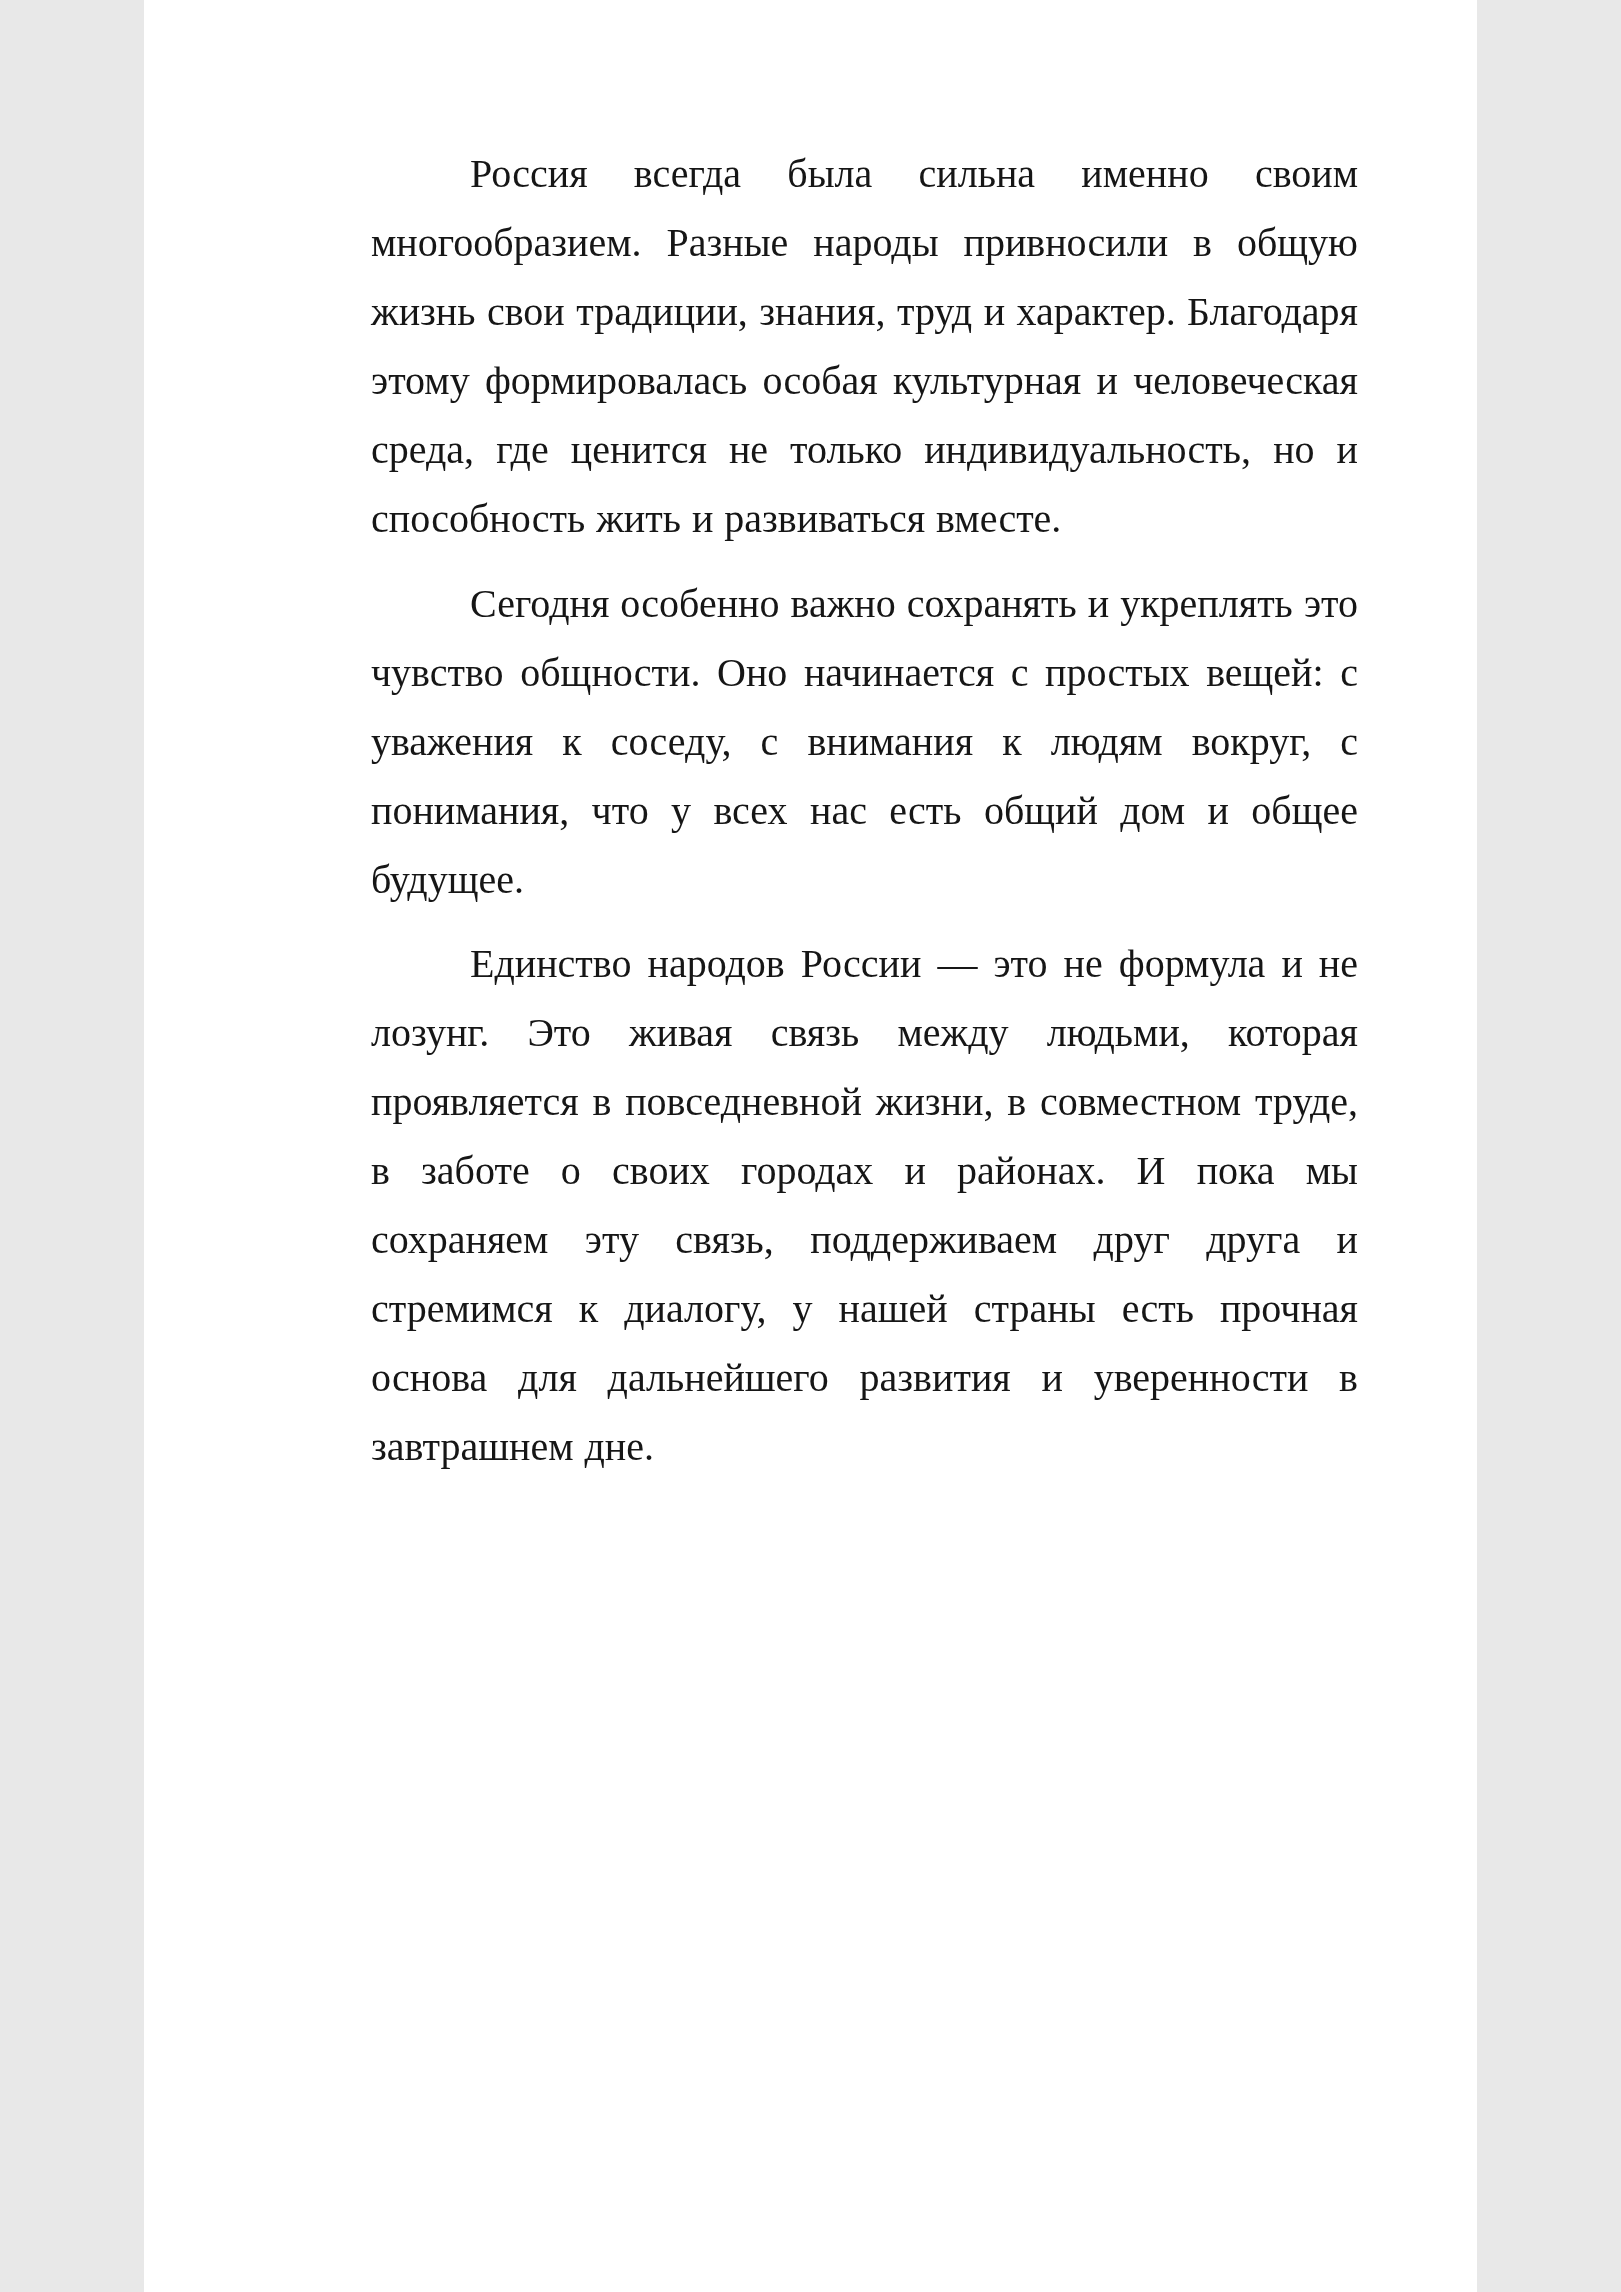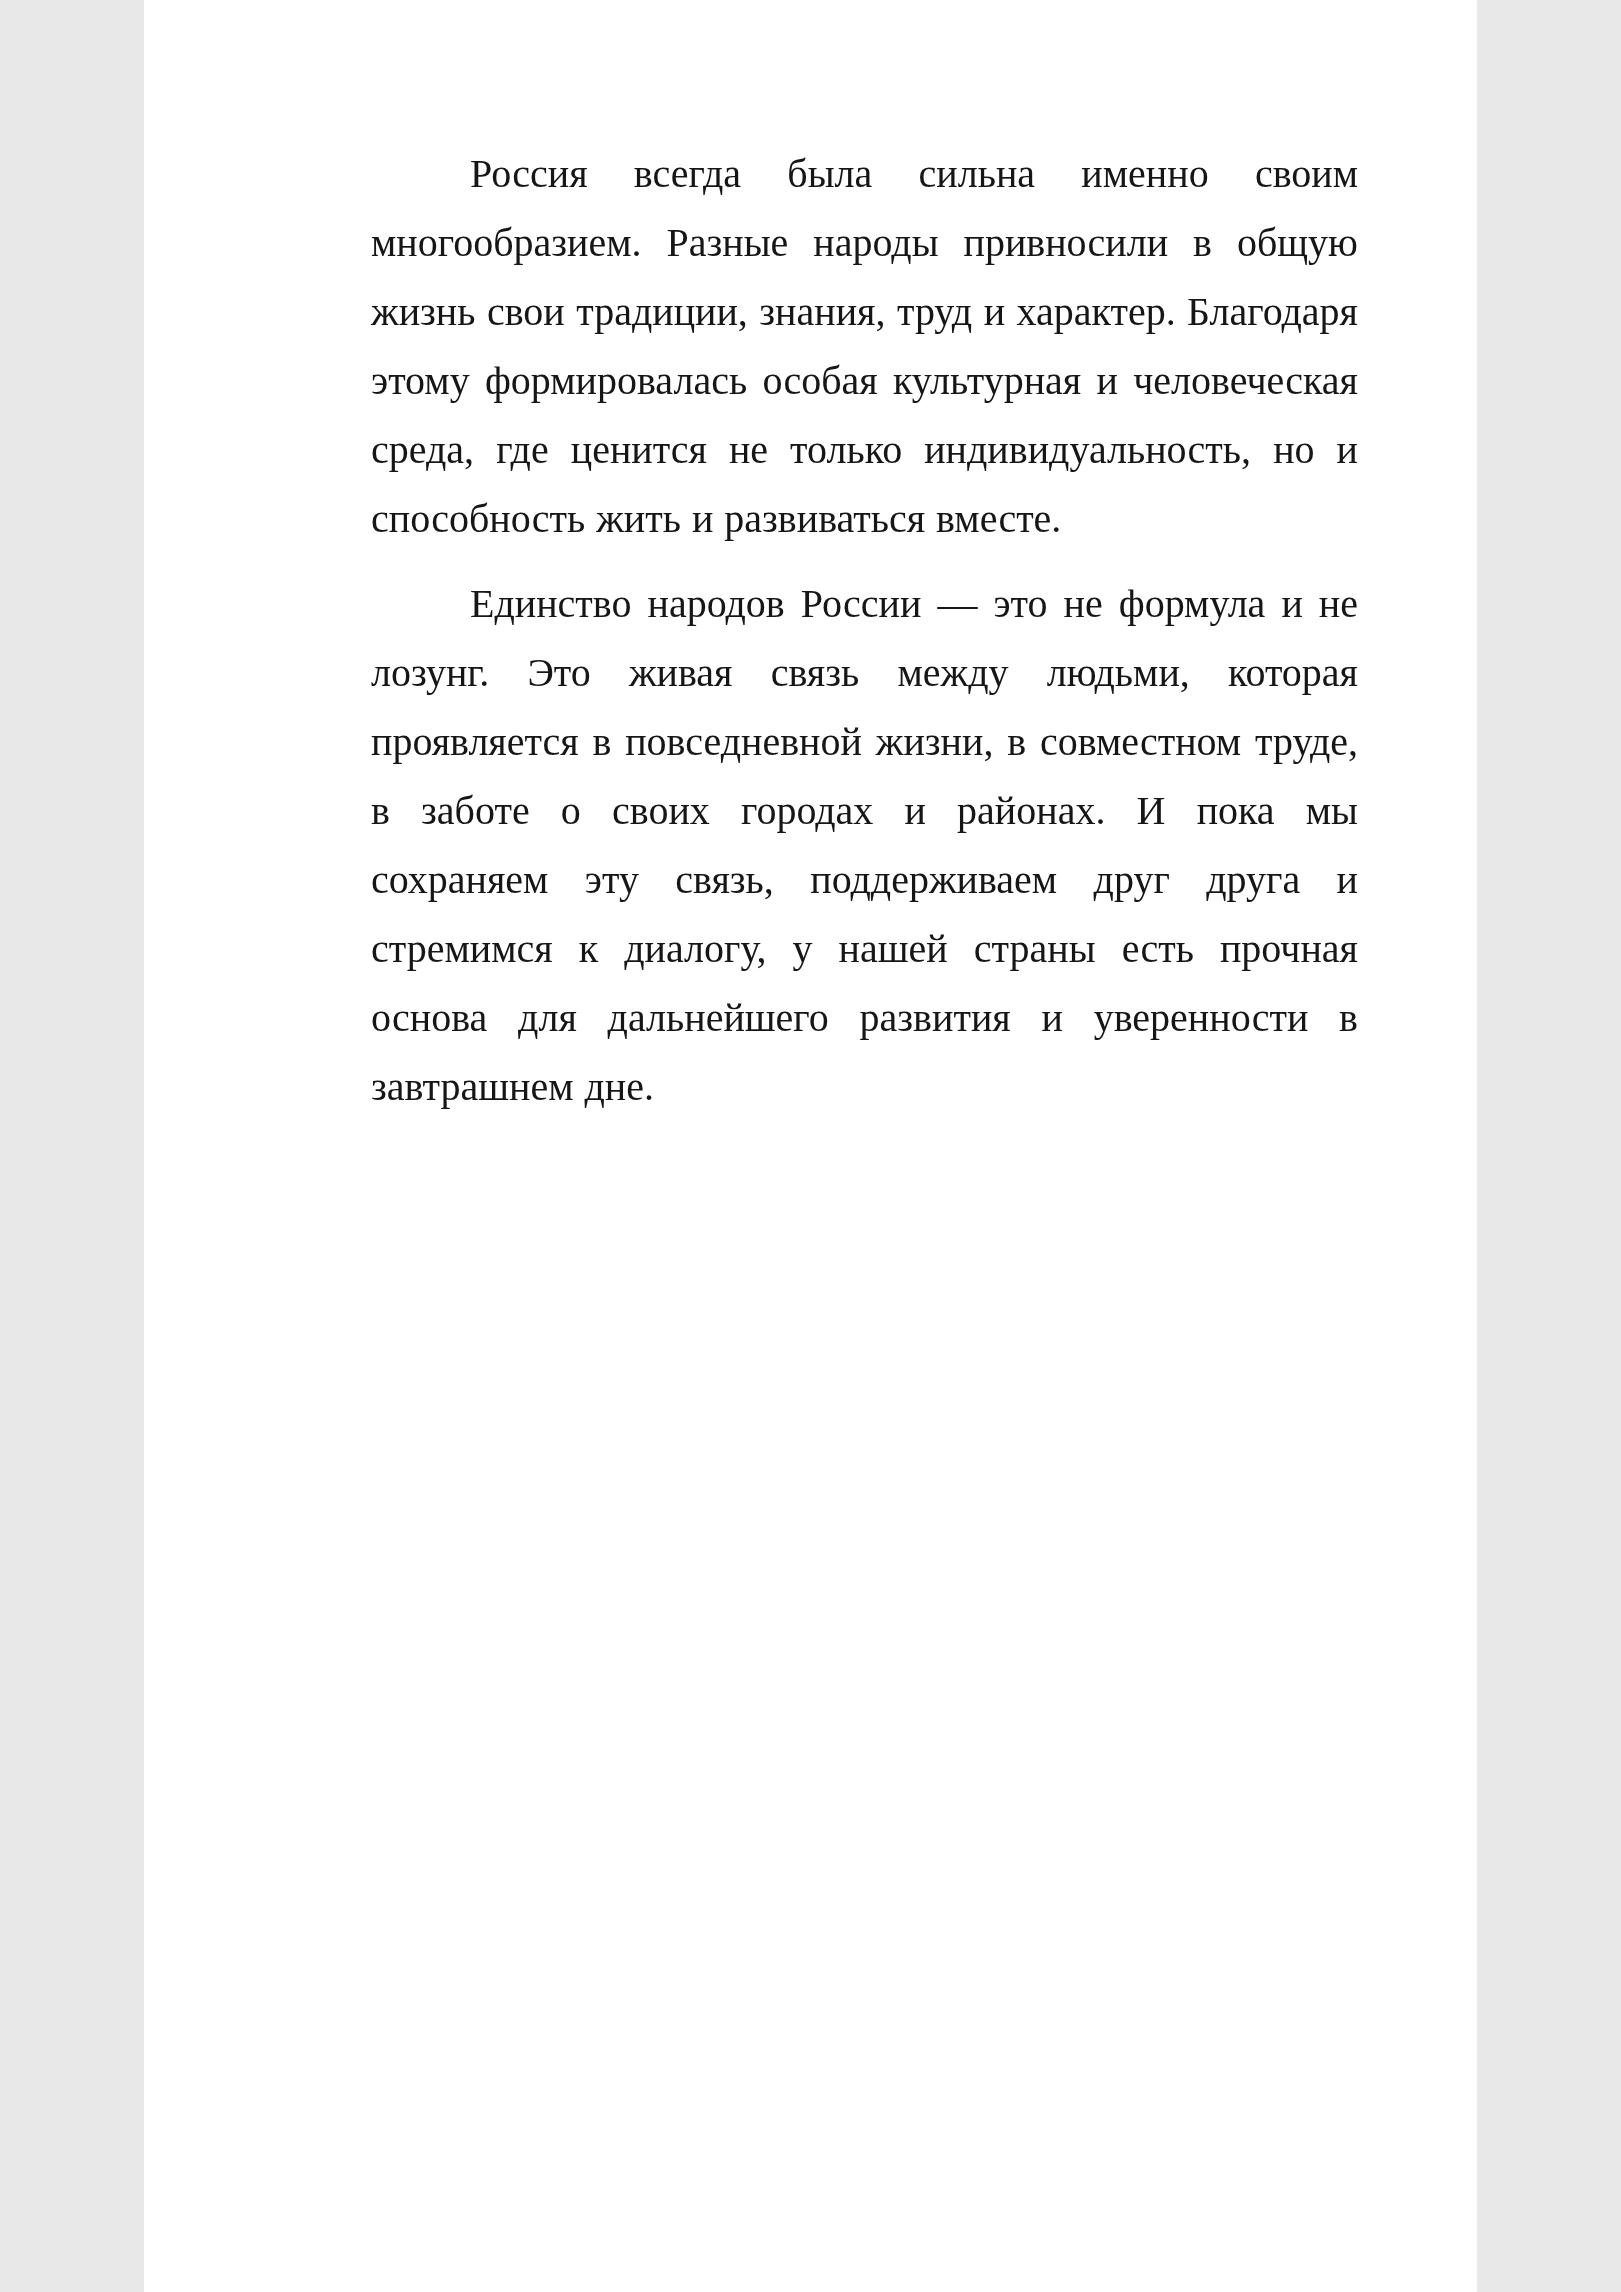--- a/index.html
+++ b/index.html
@@ -30,16 +30,17 @@
     margin: 0 0 15.7px 0;
     word-spacing: 1px;
   }
 </style>
 </head>
 <body>
 
 <div class="page">
   <div class="doc-body">
     <p class="doc-paragraph">Россия всегда была сильна именно своим многообразием. Разные народы привносили в общую жизнь свои традиции, знания, труд и характер. Благодаря этому формировалась особая культурная и человеческая среда, где ценится не только индивидуальность, но и способность жить и развиваться вместе.</p>
+    <p class="doc-paragraph">Сегодня особенно важно сохранять и укреплять это чувство общности. Оно начинается с простых вещей: с уважения к соседу, с внимания к людям вокруг, с понимания, что у всех нас есть общий дом и общее будущее.</p>
     <p class="doc-paragraph">Единство народов России — это не формула и не лозунг. Это живая связь между людьми, которая проявляется в повседневной жизни, в совместном труде, в заботе о своих городах и районах. И пока мы сохраняем эту связь, поддерживаем друг друга и стремимся к диалогу, у нашей страны есть прочная основа для дальнейшего развития и уверенности в завтрашнем дне.</p>
   </div>
 </div>
 
 
 </body></html>

